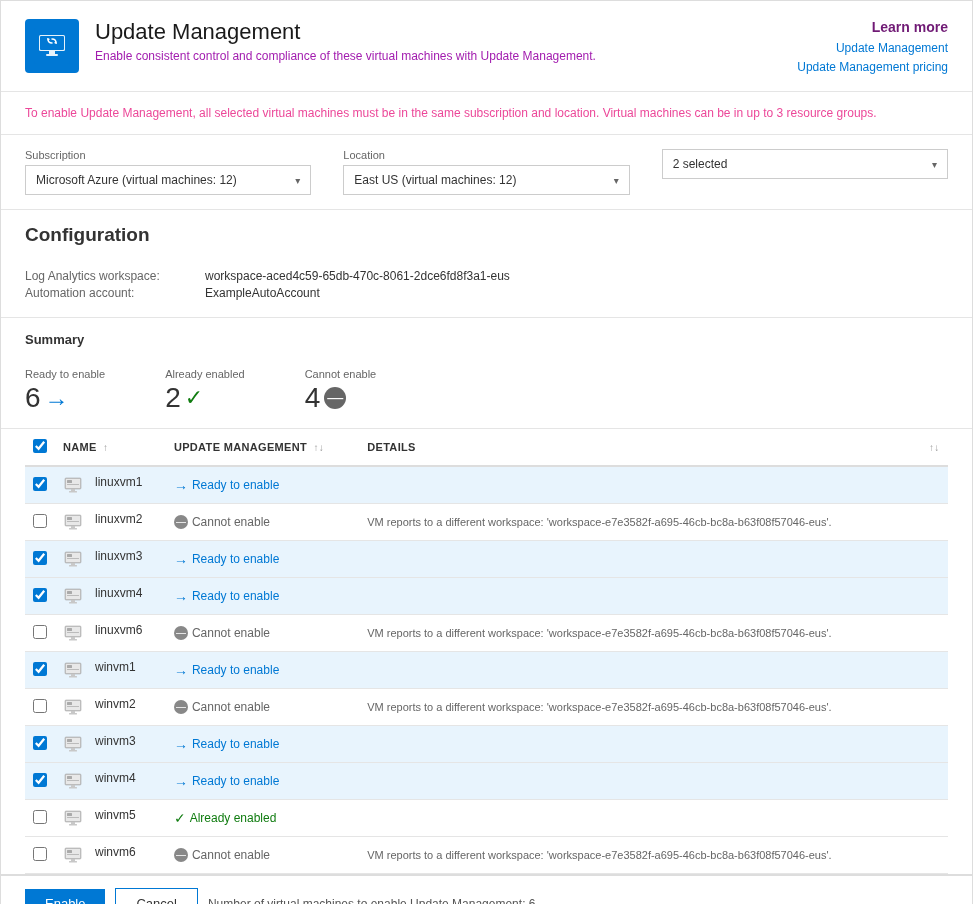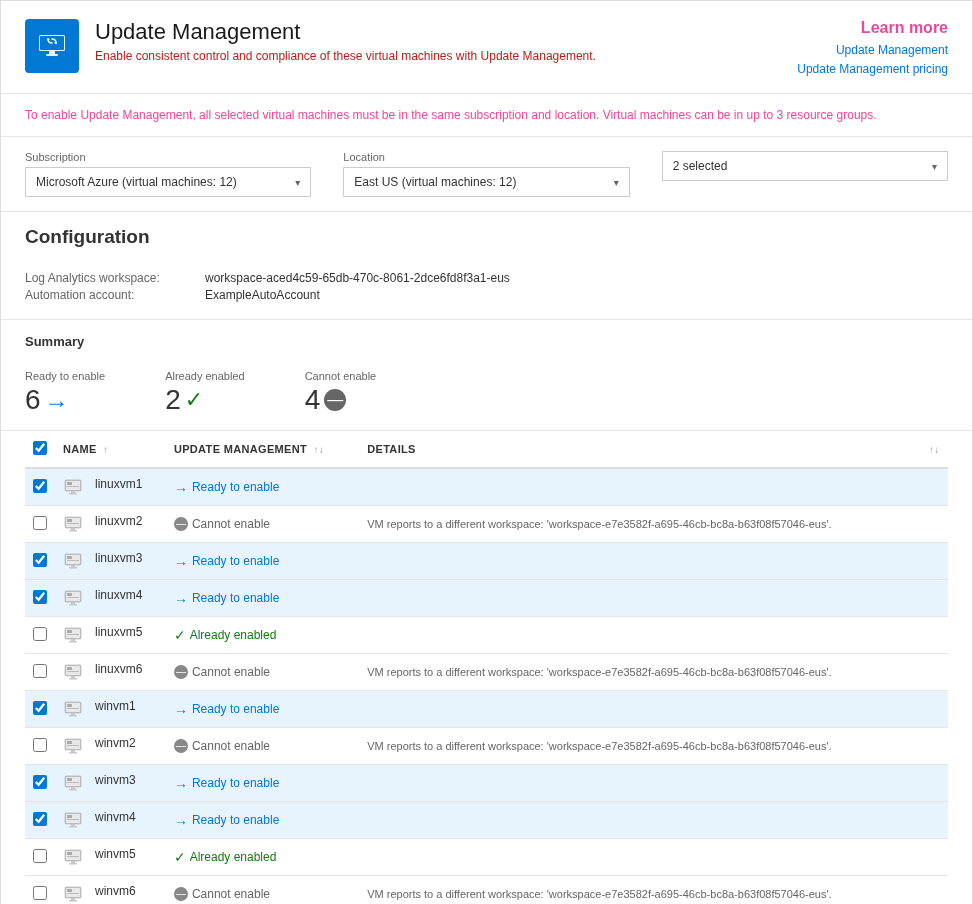--- a/index.html
+++ b/index.html
@@ -29,23 +29,23 @@
       border-radius: 4px;
       display: flex;
       align-items: center;
       justify-content: center;
       margin-right: 16px;
       flex-shrink: 0;
     }
     .header-icon svg { width: 36px; height: 36px; }
     .header-text { flex: 1; }
     .header-title { font-size: 22px; font-weight: 300; color: #1a1a1a; margin-bottom: 4px; }
-    .header-desc { font-size: 12px; color: #b91c1c; }
+    .header-desc { font-size: 12px; color: #a21caf; }
     .header-links { text-align: right; }
-    .header-links .learn-more { font-size: 16px; font-weight: 600; color: #ec4899; display: block; margin-bottom: 4px; }
+    .header-links .learn-more { font-size: 14px; font-weight: 600; color: #701a75; display: block; margin-bottom: 4px; }
     .header-links a { color: #0078d4; font-size: 12px; text-decoration: none; display: block; line-height: 1.6; }
 
     
     .info-bar {
       padding: 12px 24px;
       font-size: 12px;
       color: #ec4899;
       border-bottom: 1px solid #e5e5e5;
       line-height: 1.5;
     }
@@ -379,43 +379,20 @@
     <span class="vm-icon">
                   <svg width="20" height="20" viewBox="0 0 20 20" fill="none" xmlns="http://www.w3.org/2000/svg">
     <rect x="2" y="3" width="16" height="11" rx="1" fill="#c8c8c8" stroke="#999" stroke-width="0.5"></rect>
     <rect x="3" y="4" width="14" height="9" fill="#e8e8e8"></rect>
     <rect x="8" y="14" width="4" height="2" fill="#c8c8c8"></rect>
     <rect x="6" y="16" width="8" height="1.5" rx="0.5" fill="#c8c8c8"></rect>
     <rect x="4" y="5" width="5" height="3" rx="0.5" fill="#aaa"></rect>
     <rect x="4" y="9" width="12" height="1" rx="0.3" fill="#bbb"></rect>
   </svg>
                 </span>
-    <span>linuxvm5</span>
-  </div>
-            </td>
-            <td>
-              <span class="status-enabled"><span style="font-size:14px;">✓</span> Already enabled</span>
-            </td>
-            <td></td>
-            <td></td>
-          </tr>
-          <tr>
-            <td class="checkbox-cell"><input type="checkbox" style=""></td>
-            <td>
-              <div class="name-cell">
-    <span class="vm-icon">
-                  <svg width="20" height="20" viewBox="0 0 20 20" fill="none" xmlns="http://www.w3.org/2000/svg">
-    <rect x="2" y="3" width="16" height="11" rx="1" fill="#c8c8c8" stroke="#999" stroke-width="0.5"></rect>
-    <rect x="3" y="4" width="14" height="9" fill="#e8e8e8"></rect>
-    <rect x="8" y="14" width="4" height="2" fill="#c8c8c8"></rect>
-    <rect x="6" y="16" width="8" height="1.5" rx="0.5" fill="#c8c8c8"></rect>
-    <rect x="4" y="5" width="5" height="3" rx="0.5" fill="#aaa"></rect>
-    <rect x="4" y="9" width="12" height="1" rx="0.3" fill="#bbb"></rect>
-  </svg>
-                </span>
     <span>linuxvm6</span>
   </div>
             </td>
             <td>
               <span class="status-cannot"><span style="display:inline-flex;align-items:center;justify-content:center;width:14px;height:14px;background:#888;border-radius:50%;color:white;font-size:10px;line-height:1;">—</span> Cannot enable</span>
             </td>
             <td><span class="details-text">VM reports to a different workspace: 'workspace-e7e3582f-a695-46cb-bc8a-b63f08f57046-eus'.</span></td>
             <td></td>
           </tr>
           <tr class="selected-row">

